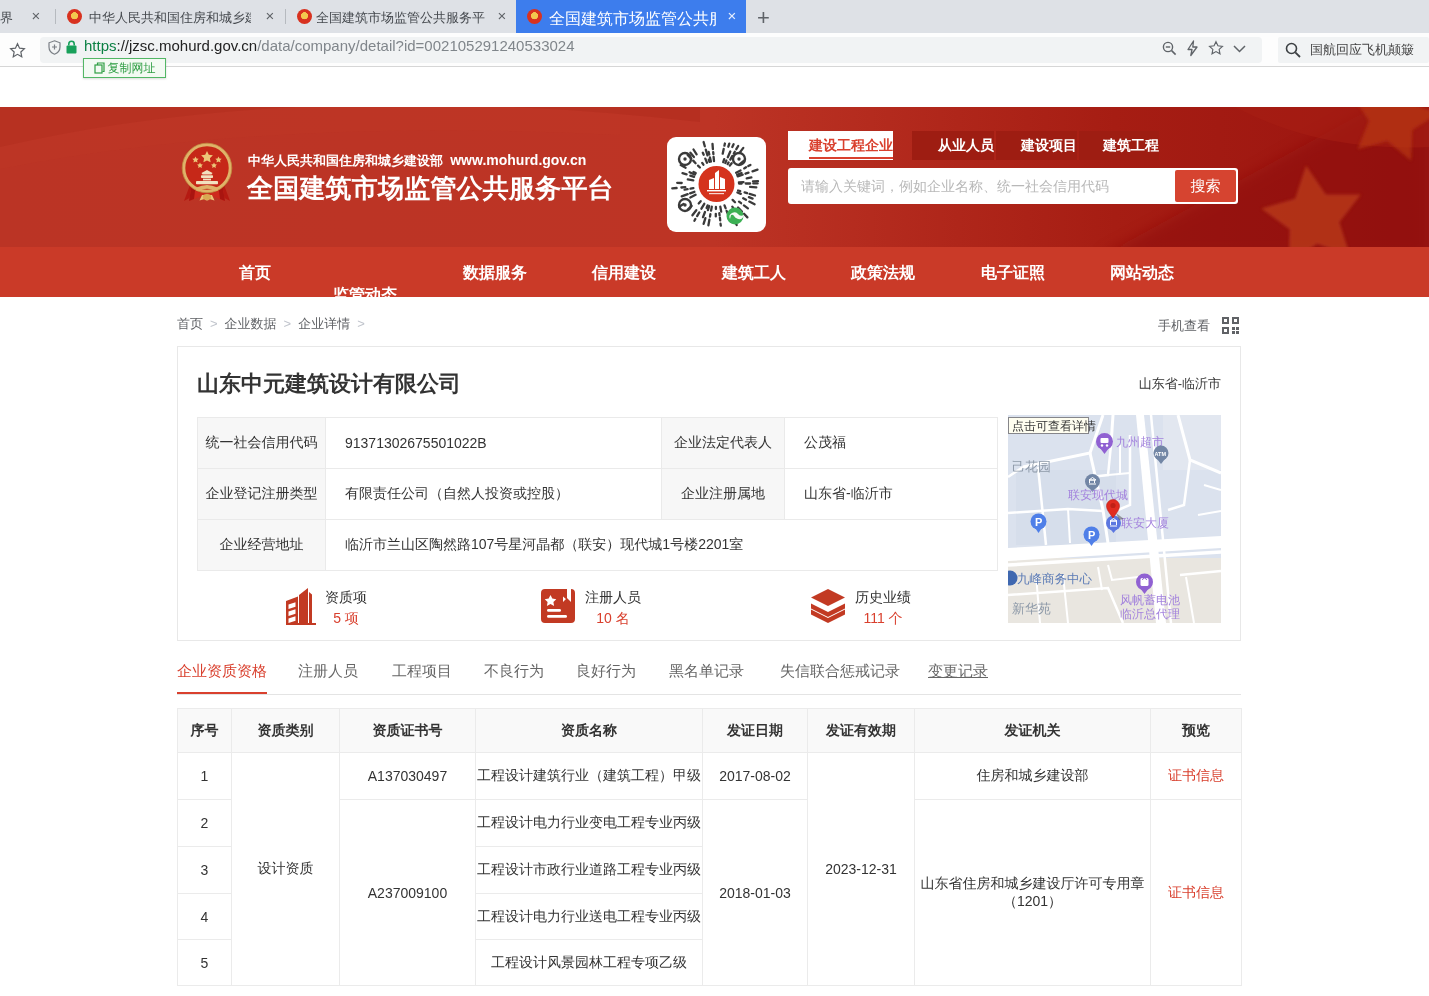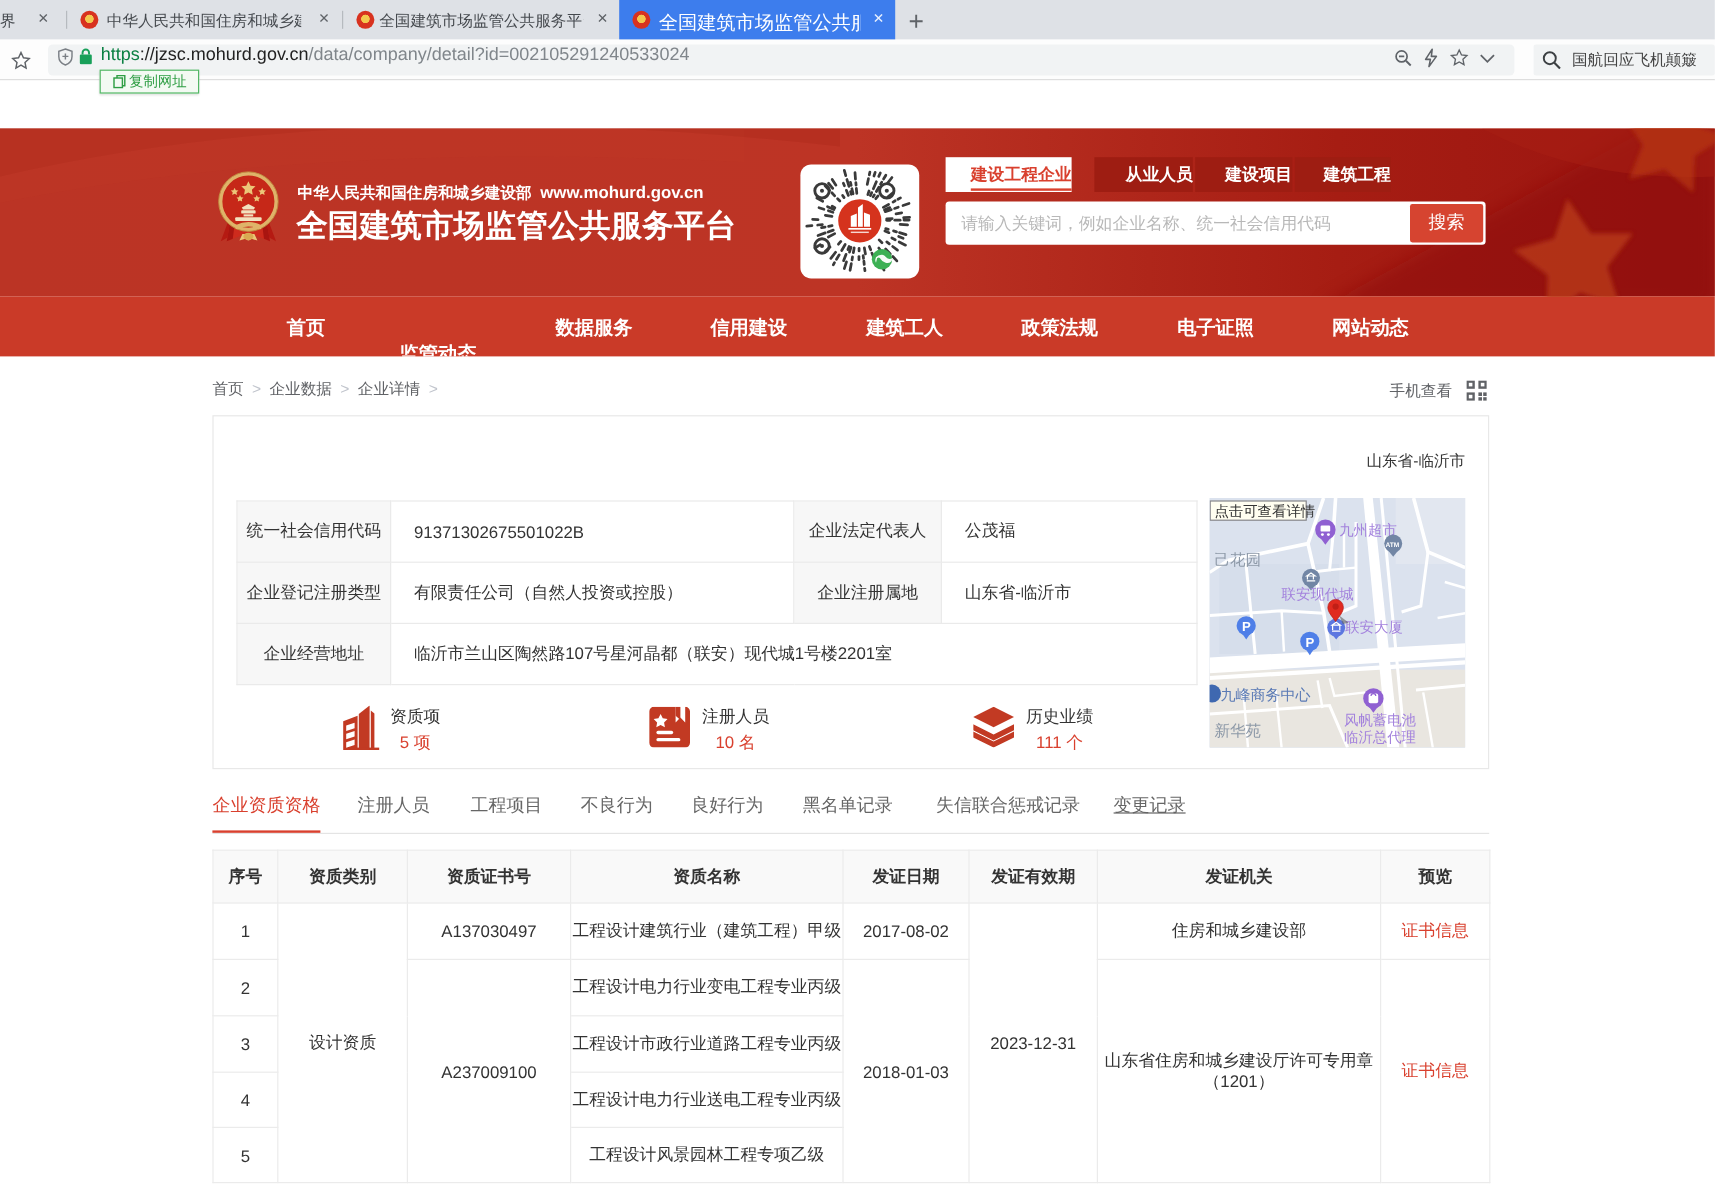--- a/index.html
+++ b/index.html
@@ -337,20 +337,21 @@
       <rect x="2" y="2" width="3" height="3" fill="#fff"></rect>
       <rect x="12" y="2" width="3" height="3" fill="#fff"></rect>
       <rect x="2" y="12" width="3" height="3" fill="#fff"></rect>
       <rect x="10" y="10" width="3" height="3"></rect>
       <rect x="14" y="10" width="3" height="3"></rect>
       <rect x="10" y="14" width="3" height="3"></rect>
       <rect x="14" y="14" width="3" height="3"></rect>
     </g>
   </svg>
 <div id="card">
+  <div id="ctitle">山东中元建筑设计有限公司</div>
   <div id="cloc">山东省-临沂市</div>
   <table class="info">
     <colgroup>
         <col style="width:128px">
         <col style="width:336px">
         <col style="width:123px">
         <col style="width:213px">
       </colgroup>
     <tbody>
         <tr>

